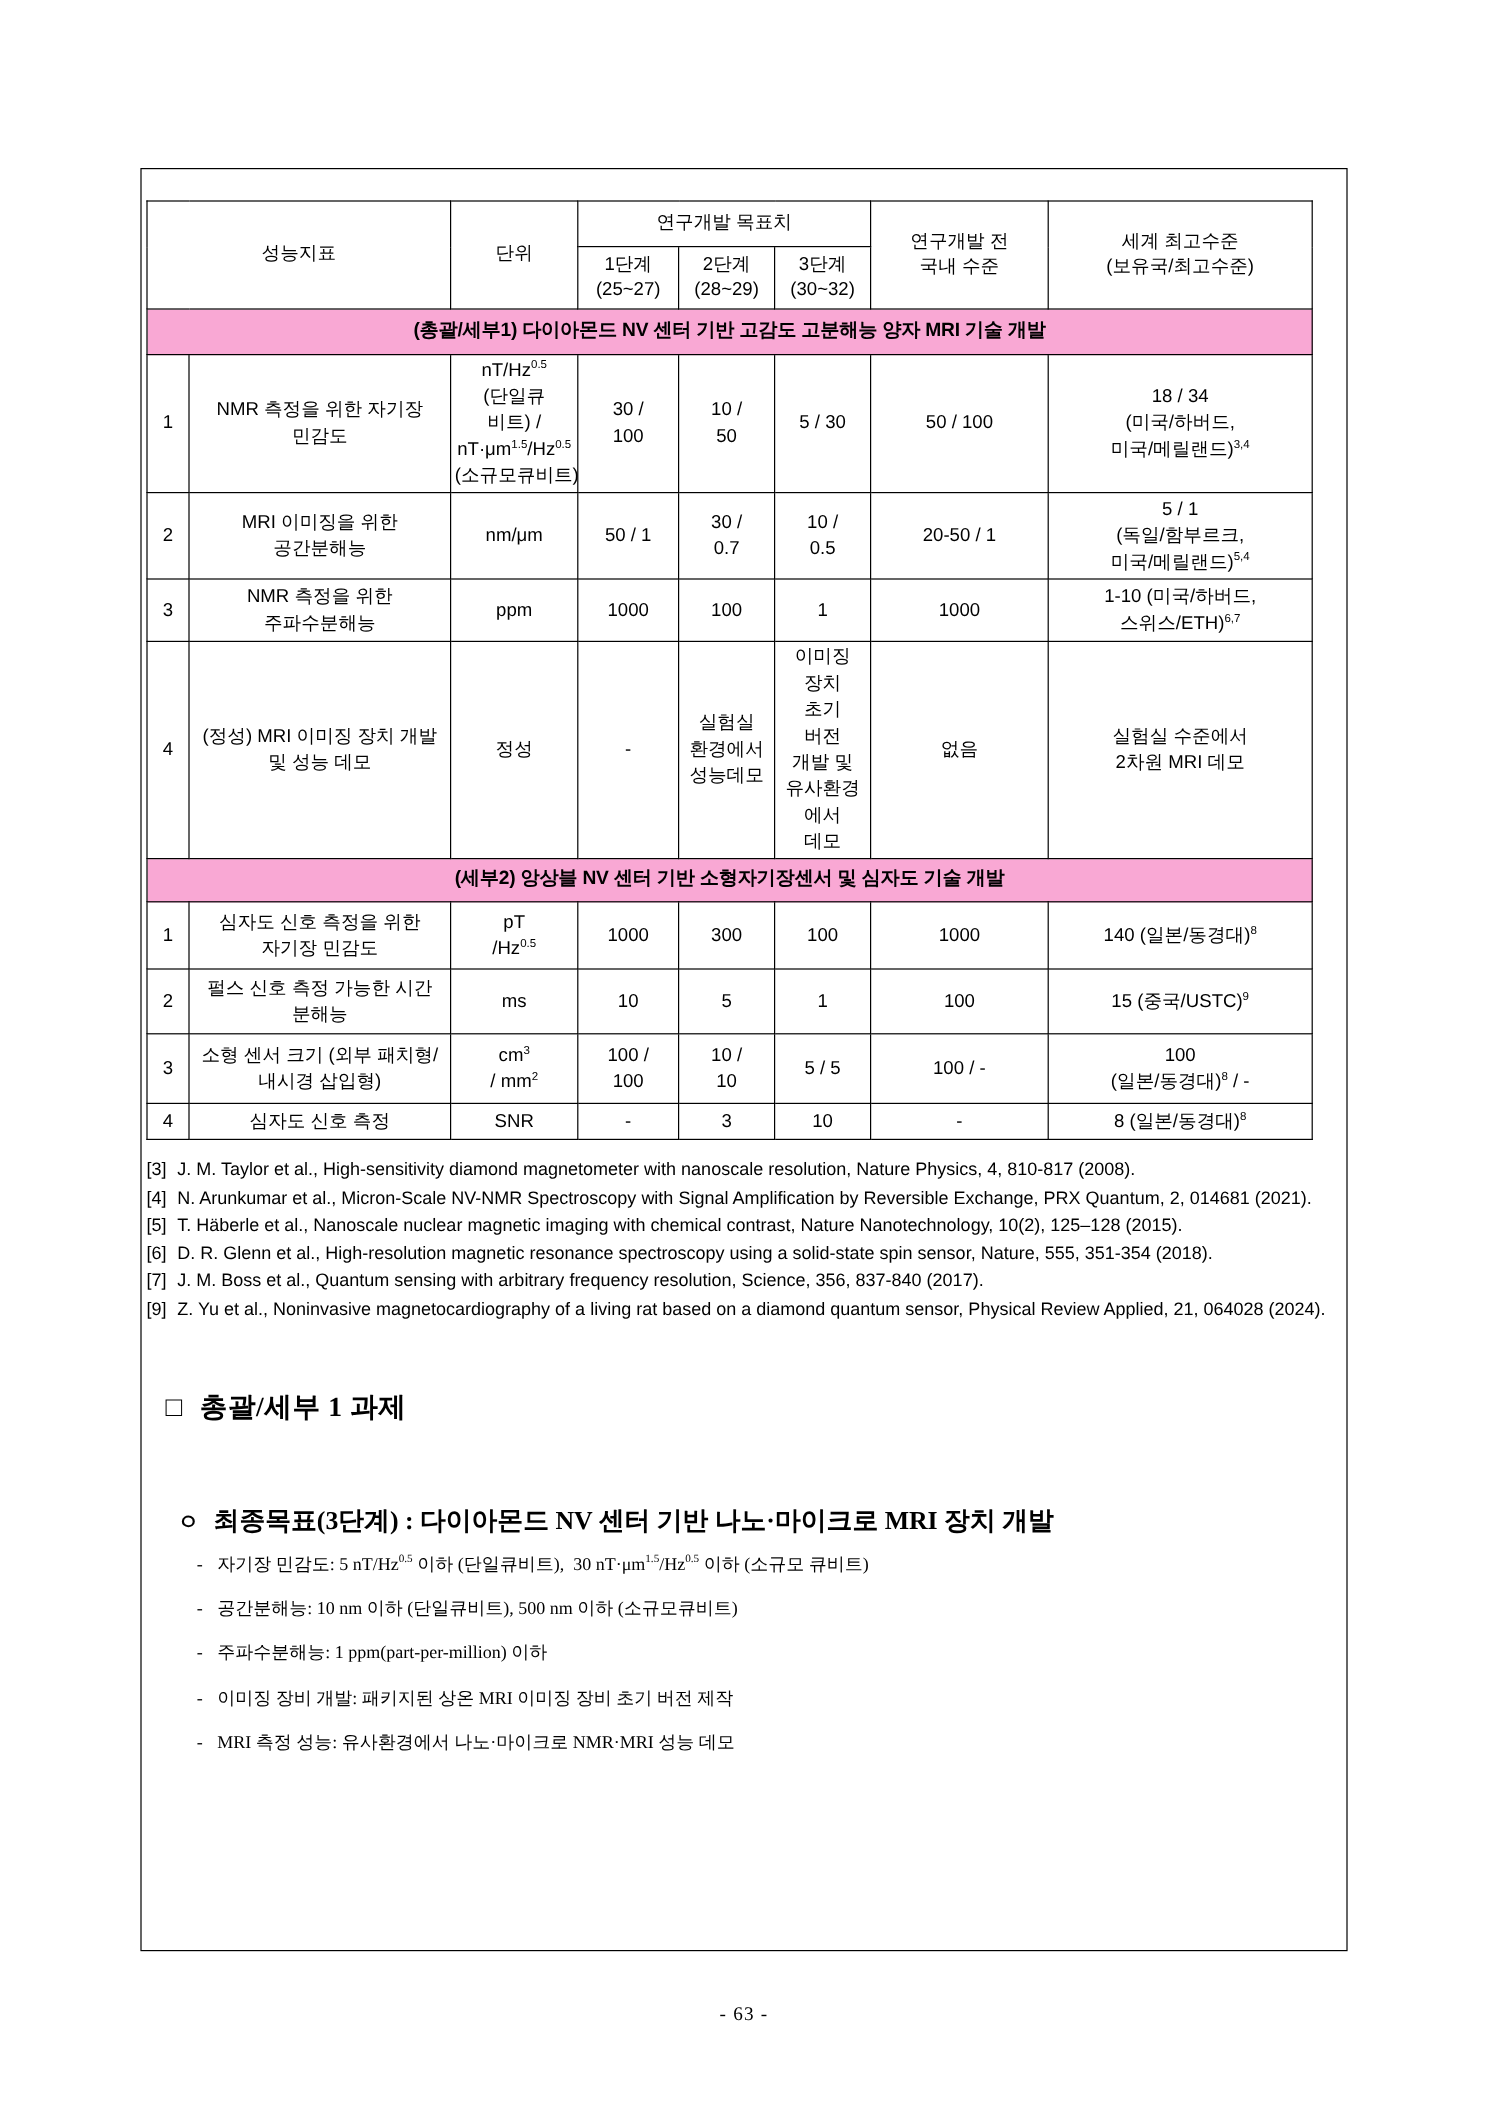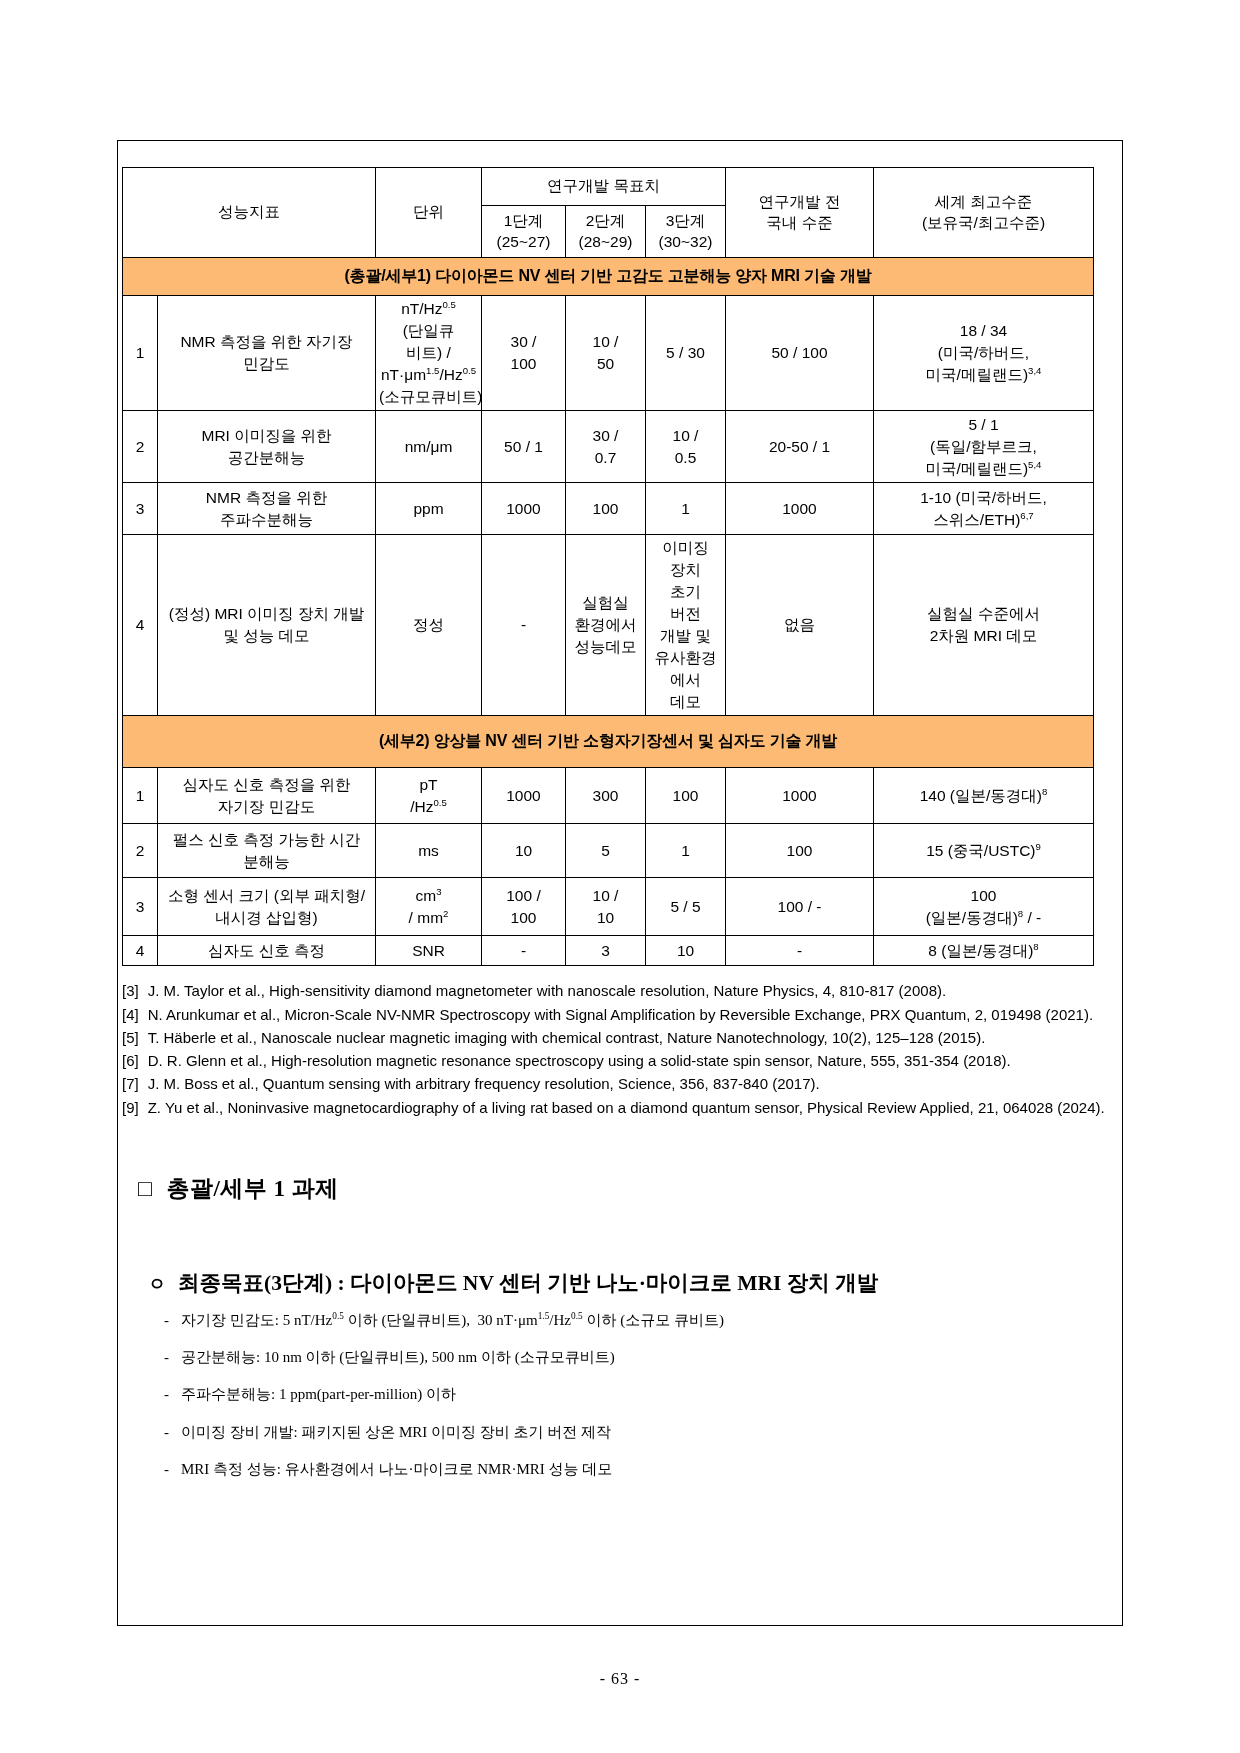--- a/index.html
+++ b/index.html
@@ -32,21 +32,21 @@
     padding: 2px 3px;
     text-align: center;
     vertical-align: middle;
     font-weight: normal;
     font-size: 15.5px;
     line-height: 1.42;
     word-break: keep-all;
   }
   table.spec thead th { line-height: 1.35; }
   tr.section-row td {
-    background: #fdba74;
+    background: #f9a8d4;
     font-weight: bold;
     font-size: 16px;
     letter-spacing: -0.2px;
   }
   td.unit-small {
     font-size: 11px;
     text-align: left;
     line-height: 1.5;
     padding-left: 4px;
     padding-right: 2px;
@@ -192,21 +192,21 @@
         <td>4</td>
         <td>(정성) MRI 이미징 장치 개발 및 성능 데모</td>
         <td>정성</td>
         <td>-</td>
         <td class="small">실험실<br>환경에서<br>성능데모</td>
         <td class="small">이미징<br>장치<br>초기<br>버전<br>개발 및<br>유사환경<br>에서<br>데모</td>
         <td>없음</td>
         <td>실험실 수준에서<br>2차원 MRI 데모</td>
       </tr>
 
-      <tr class="section-row" style="height:52px">
+      <tr class="section-row" style="height:36px">
         <td colspan="8">(세부2) 앙상블 NV 센터 기반 소형자기장센서 및 심자도 기술 개발</td>
       </tr>
 
       <tr style="height:56px">
         <td>1</td>
         <td>심자도 신호 측정을 위한 자기장 민감도</td>
         <td>pT<br>/Hz<sup>0.5</sup></td>
         <td>1000</td>
         <td>300</td>
         <td>100</td>
@@ -244,21 +244,21 @@
         <td>3</td>
         <td>10</td>
         <td>-</td>
         <td>8 (일본/동경대)<sup>8</sup></td>
       </tr>
     </tbody>
   </table>
 
   <div class="footnotes">
     <div class="footnote"><span class="ref">[3]</span><span>J. M. Taylor et al., High-sensitivity diamond magnetometer with nanoscale resolution, Nature Physics, 4, 810-817 (2008).</span></div>
-    <div class="footnote"><span class="ref">[4]</span><span>N. Arunkumar et al., Micron-Scale NV-NMR Spectroscopy with Signal Amplification by Reversible Exchange, PRX Quantum, 2, 019498 (2021).</span></div>
+    <div class="footnote"><span class="ref">[4]</span><span>N. Arunkumar et al., Micron-Scale NV-NMR Spectroscopy with Signal Amplification by Reversible Exchange, PRX Quantum, 2, 014681 (2021).</span></div>
     <div class="footnote"><span class="ref">[5]</span><span>T. Häberle et al., Nanoscale nuclear magnetic imaging with chemical contrast, Nature Nanotechnology, 10(2), 125–128 (2015).</span></div>
     <div class="footnote"><span class="ref">[6]</span><span>D. R. Glenn et al., High-resolution magnetic resonance spectroscopy using a solid-state spin sensor, Nature, 555, 351-354 (2018).</span></div>
     <div class="footnote"><span class="ref">[7]</span><span>J. M. Boss et al., Quantum sensing with arbitrary frequency resolution, Science, 356, 837-840 (2017).</span></div>
     <div class="footnote"><span class="ref">[9]</span><span>Z. Yu et al., Noninvasive magnetocardiography of a living rat based on a diamond quantum sensor, Physical Review Applied, 21, 064028 (2024).</span></div>
   </div>
 
   <div class="section1-heading">
     <span class="marker">□</span><span>총괄/세부 1 과제</span>
   </div>
 

